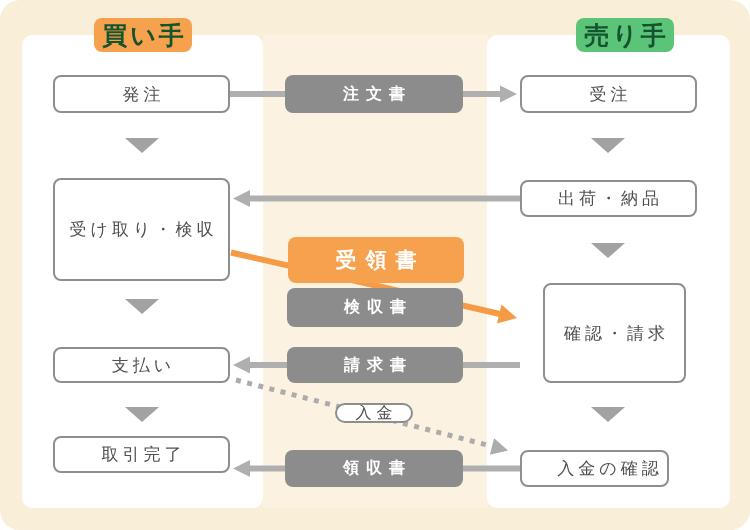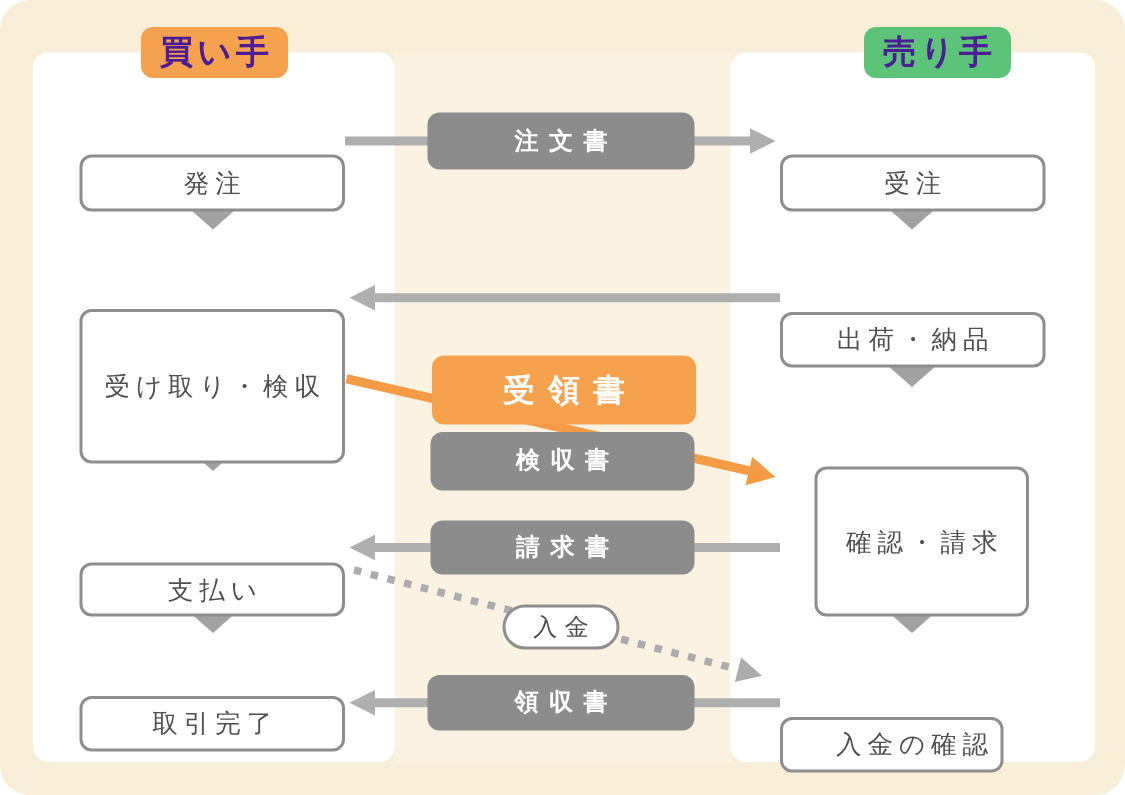--- a/index.html
+++ b/index.html
@@ -5,26 +5,26 @@
   html,body{margin:0;padding:0;background:#ffffff;}
   body{font-family:"Liberation Sans","DejaVu Sans",sans-serif;}
   #stage{position:relative;width:750px;height:530px;background:#ffffff;overflow:hidden;}
   .cream{position:absolute;inset:0;background:#f9eed8;border-radius:20px;}
   .center-strip{position:absolute;left:263px;top:35px;width:225px;height:473px;background:#fbf2e2;}
   .col{position:absolute;top:35px;height:473px;background:#ffffff;border-radius:10px;}
   .col.left{left:22px;width:241px;}
   .col.right{left:487px;width:243px;}
   .badge{position:absolute;top:18px;width:98px;height:34px;border-radius:8px;
          display:flex;align-items:center;justify-content:center;
-         color:#4c1d95;font-size:22px;font-weight:bold;letter-spacing:3px;text-indent:3px;}
+         color:#14532d;font-size:25px;font-weight:bold;letter-spacing:3px;text-indent:3px;}
   .badge.buyer{left:94px;background:#f6a14e;}
   .badge.seller{left:576px;background:#5cc479;}
   .stepbox{position:absolute;background:#ffffff;border:2px solid #8e8e8e;border-radius:8px;
            box-sizing:border-box;display:flex;align-items:center;justify-content:center;
-           color:#4f4f4f;font-size:17px;font-weight:500;letter-spacing:4px;text-indent:4px;margin-top:28px;}
+           color:#4f4f4f;font-size:17px;font-weight:500;letter-spacing:4px;text-indent:4px;}
   .doc{position:absolute;background:#8c8c8c;border-radius:8px;display:flex;align-items:center;
        justify-content:center;color:#ffffff;font-size:16px;font-weight:600;
        letter-spacing:7px;text-indent:7px;}
   .doc.orange{background:#f6a14e;font-size:21px;letter-spacing:9px;text-indent:9px;}
   .doc.plain{background:#ffffff;border:2px solid #8e8e8e;box-sizing:border-box;
              color:#4f4f4f;font-weight:500;letter-spacing:5px;text-indent:5px;font-size:16px;}
   svg.flow{position:absolute;left:0;top:0;z-index:1;}
   .layer-boxes{position:absolute;inset:0;z-index:2;}
   .layer-boxes>div{pointer-events:auto;}
   
@@ -34,21 +34,21 @@
   .b4{left:53px;top:436px;width:177px;height:37px;}
   .s1{left:520px;top:75px;width:177px;height:38px;}
   .s2{left:520px;top:180px;width:177px;height:37px;}
   .s3{left:543px;top:283px;width:143px;height:100px;}
   .s4{left:520px;top:450px;width:149px;height:37px;padding-left:27px;}
   .d-order{left:285px;top:75px;width:178px;height:38px;}
   .d-delivery{left:285px;top:180px;width:178px;height:37px;}
   .d-receiptgoods{left:288px;top:237px;width:176px;height:46px;}
   .d-inspection{left:287px;top:288px;width:176px;height:39px;}
   .d-invoice{left:287px;top:347px;width:176px;height:36px;}
-  .d-payment{left:335px;top:403px;width:78px;height:30px;border-radius:15px;}
+  .d-payment{left:335px;top:403px;width:78px;height:20px;border-radius:15px;}
   .d-receipt{left:285px;top:450px;width:178px;height:37px;}
 </style>
 </head>
 <body>
 
 <div id="stage">
   <div class="cream"></div>
   <div class="center-strip"></div>
   <div class="col left"></div>
   <div class="col right"></div>

